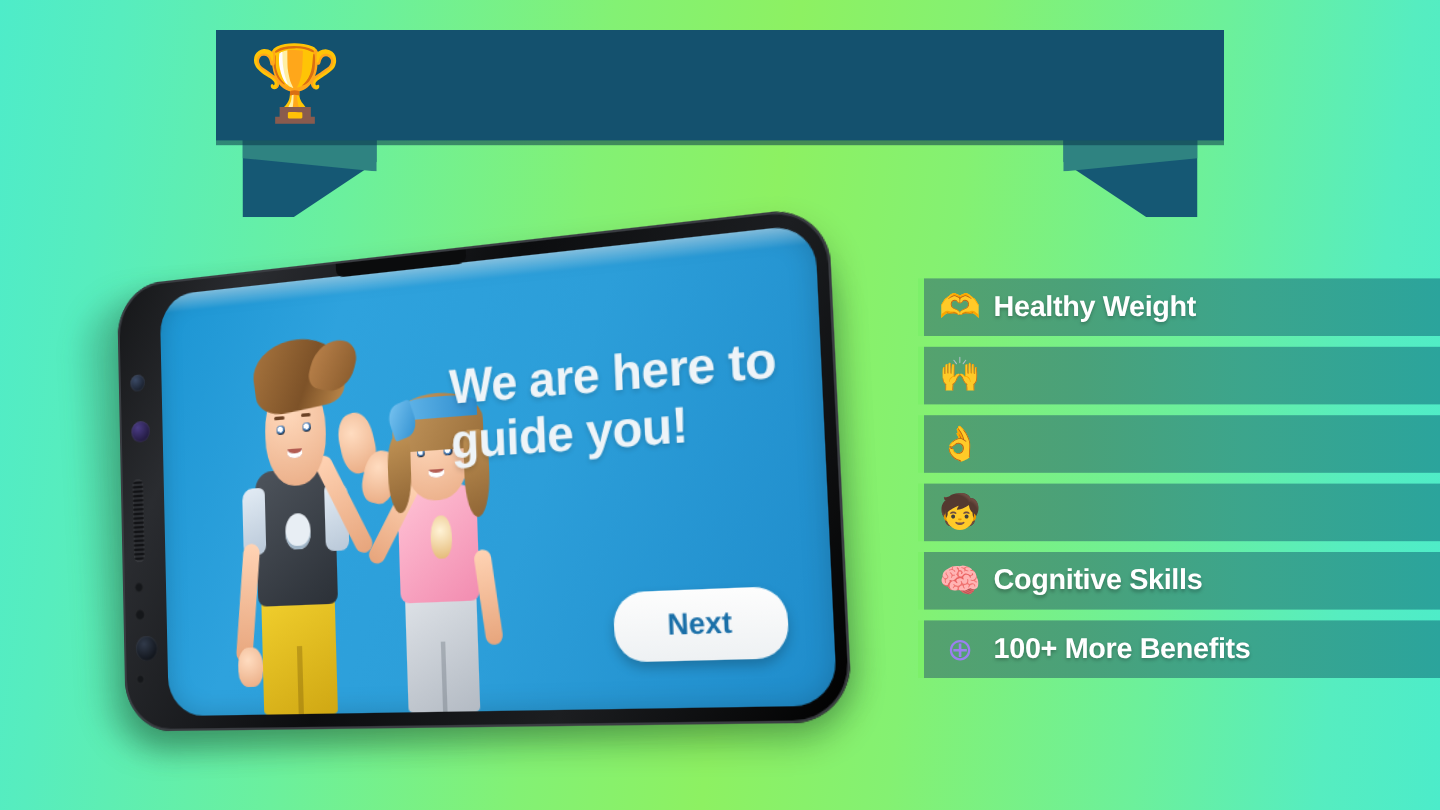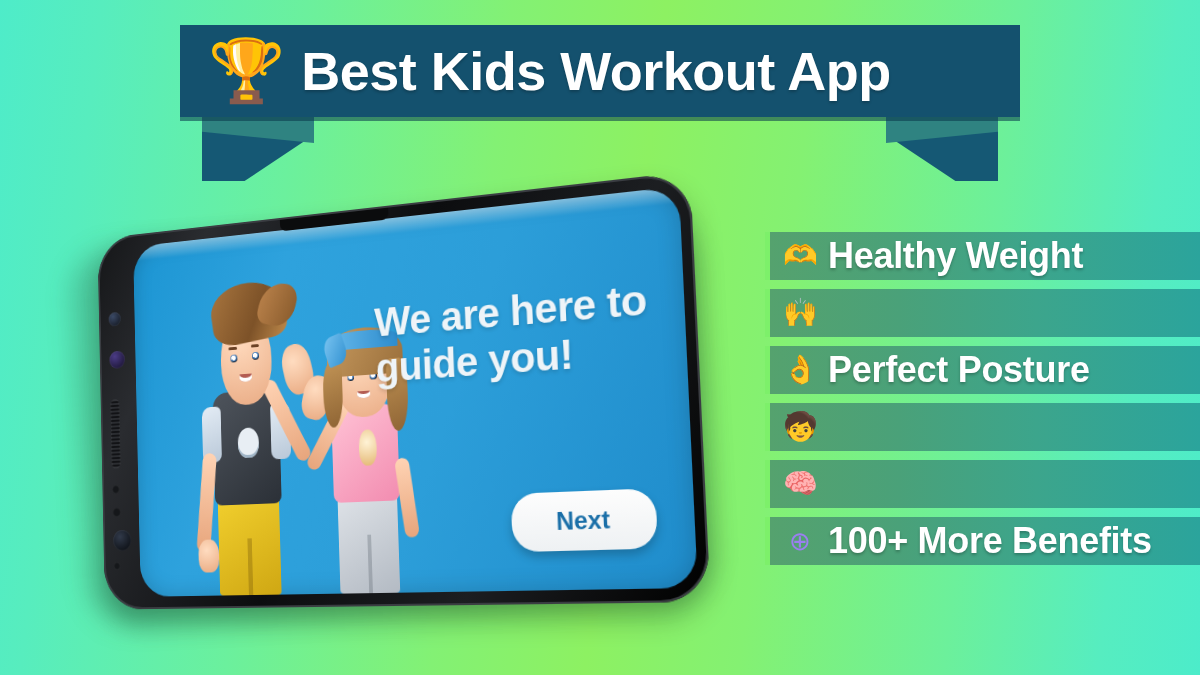--- a/index.html
+++ b/index.html
@@ -149,42 +149,41 @@
     position:absolute; left:765px; top:232px; width:435px;
   }
   .benefit-row{
     display:flex; align-items:center; gap:11px;
     height:48px; margin-bottom:9px; padding-left:13px;
     border-left:5px solid #7df06a;
     background:linear-gradient(90deg,#55a26e 0%,#4aa179 30%,#3ca58c 62%,#2ba49c 100%);
   }
   .benefit-icon{ font-size:28px; line-height:1; width:34px; text-align:center; flex:none; }
   .benefit-label{
-    color:#ffffff; font-size:36px; font-weight:bold; letter-spacing:-0.3px;
+    color:#ffffff; font-size:24px; font-weight:bold; letter-spacing:-0.3px;
     white-space:nowrap; text-shadow:0 2px 3px rgba(0,0,0,0.25);
   }
 </style>
 </head>
 <body>
 
 <div id="bg-gradient"></div>
 
 <div id="banner-wrap">
   <div class="ribbon-tail" id="ribbon-tail-left">
     <div class="tail-body"></div>
     <div class="fold"></div>
   </div>
   <div class="ribbon-tail" id="ribbon-tail-right">
     <div class="tail-body"></div>
     <div class="fold"></div>
   </div>
 
   <div id="banner-bar">
     <span id="trophy-icon">🏆</span>
-    <span id="banner-title">Best Kids Workout App</span>
   </div>
 </div>
 
 <div id="phone-stage">
   <div id="phone-shadow"></div>
   <div id="phone">
     <div id="phone-body">
 
       <div id="phone-notch"></div>
       <div class="side-port" id="port-a"></div>
@@ -282,25 +281,25 @@
 <div id="benefits">
   <div class="benefit-row">
     <span class="benefit-icon">🫶</span>
     <span class="benefit-label">Healthy Weight</span>
   </div>
   <div class="benefit-row">
     <span class="benefit-icon">🙌</span>
   </div>
   <div class="benefit-row">
     <span class="benefit-icon">👌</span>
-    <span class="benefit-label">Perfect Posture</span>
   </div>
   <div class="benefit-row">
     <span class="benefit-icon">🧒</span>
   </div>
   <div class="benefit-row">
     <span class="benefit-icon">🧠</span>
+    <span class="benefit-label">Cognitive Skills</span>
   </div>
   <div class="benefit-row">
     <span class="benefit-icon" style="color:#9b7ff0;font-size:26px;">⊕</span>
     <span class="benefit-label">100+ More Benefits</span>
   </div>
 </div>
 
 </body></html>

